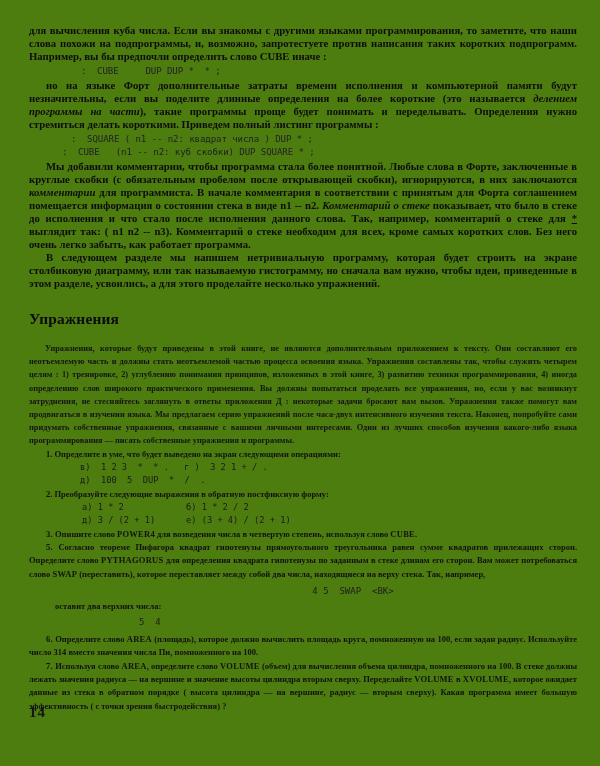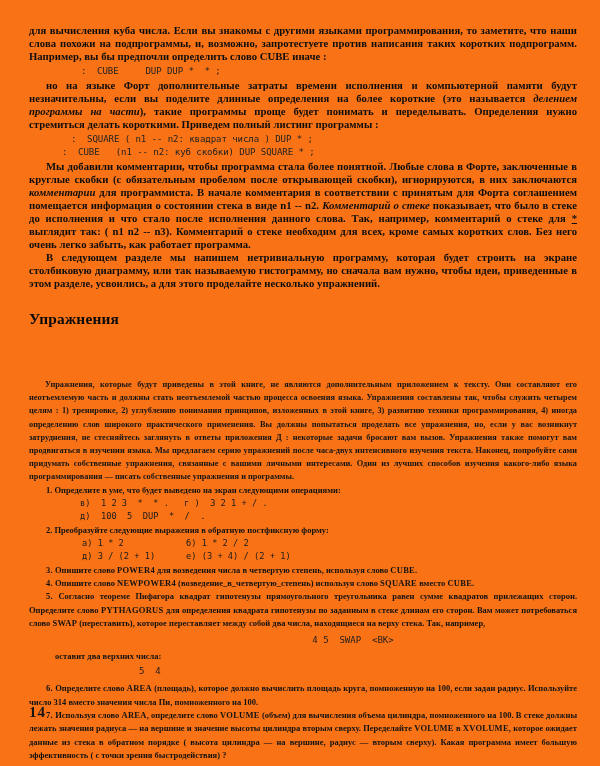--- a/index.html
+++ b/index.html
@@ -13,21 +13,21 @@
     position: relative;
     overflow: hidden;
     font-family: "Liberation Serif", "DejaVu Serif", serif;
     color: #111111;
   }
   #page {
     position: absolute;
     left: 0; top: 0;
     width: 600px;
     height: 766px;
-    background: #f97316;
+    background: #4d7c0f;
   }
   .content {
     position: absolute;
     left: 29px;
     top: 24px;
     width: 548px;
   }
 
   
   p.body {
@@ -68,21 +68,21 @@
   
   p.small {
     margin: 0;
     font-size: 8.3px;
     line-height: 13.2px;
     text-align: justify;
     font-weight: 600;
     color: #151515;
     letter-spacing: 0.01px;
   }
-  p.small.indent { text-indent: 16px; margin-top: 36px; }
+  p.small.indent { text-indent: 16px; }
 
   
   p.exercise {
     margin: 0;
     font-size: 8.5px;
     line-height: 13.3px;
     text-align: justify;
     font-weight: 600;
     color: #121212;
     text-indent: 17px;
@@ -163,21 +163,20 @@
     </div>
 
     <p class="exercise"><span>2.</span>&nbsp;<span>Преобразуйте следующие выражения в обратную постфиксную форму:</span></p>
     <div class="opts pad2">
       <span class="optrow"><span class="col1">а) 1 * 2</span><span>б) 1 * 2 / 2</span></span>
       <span class="optrow"><span class="col1">д) 3 / (2 + 1)</span><span>е) (3 + 4) / (2 + 1)</span></span>
     </div>
 
     <p class="exercise"><span class="kw">3.</span>&nbsp;<span>Опишите слово </span><span class="kw">POWER4</span><span> для возведения числа в четвертую степень, используя слово </span><span class="kw">CUBE</span><span>.</span></p>
 
-    <p class="exercise"><span class="kw">4.</span>&nbsp;<span>Опишите слово </span><span class="kw">NEWPOWER4</span><span> (возведение_в_четвертую_степень) используя слово </span><span class="kw">SQUARE</span><span> вместо </span><span class="kw">CUBE</span><span>.</span></p>
 
     <p class="exercise"><span class="kw">5.</span>&nbsp;<span>Согласно теореме Пифагора квадрат гипотенузы прямоугольного треугольника равен сумме квадратов прилежащих сторон. Определите слово </span><span class="kw">PYTHAGORUS</span><span> для определения квадрата гипотенузы по заданным в стеке длинам его сторон. Вам может потребоваться слово </span><span class="kw">SWAP</span><span>  (переставить), которое переставляет между собой два числа, находящиеся на верху стека. Так, например,</span></p>
     <div class="gap4"></div>
     <pre class="codecenter" style="padding-left:100px;text-align:center;">4 5  SWAP  &lt;BK&gt;</pre>
     <div class="gap2"></div>
     <p class="exercise noind" style="padding-left:26px;">оставит два верхних числа:</p>
     <div class="gap2"></div>
     <pre class="codecenter" style="padding-left:110px;">5  4</pre>
 
     <div class="gap4"></div>

